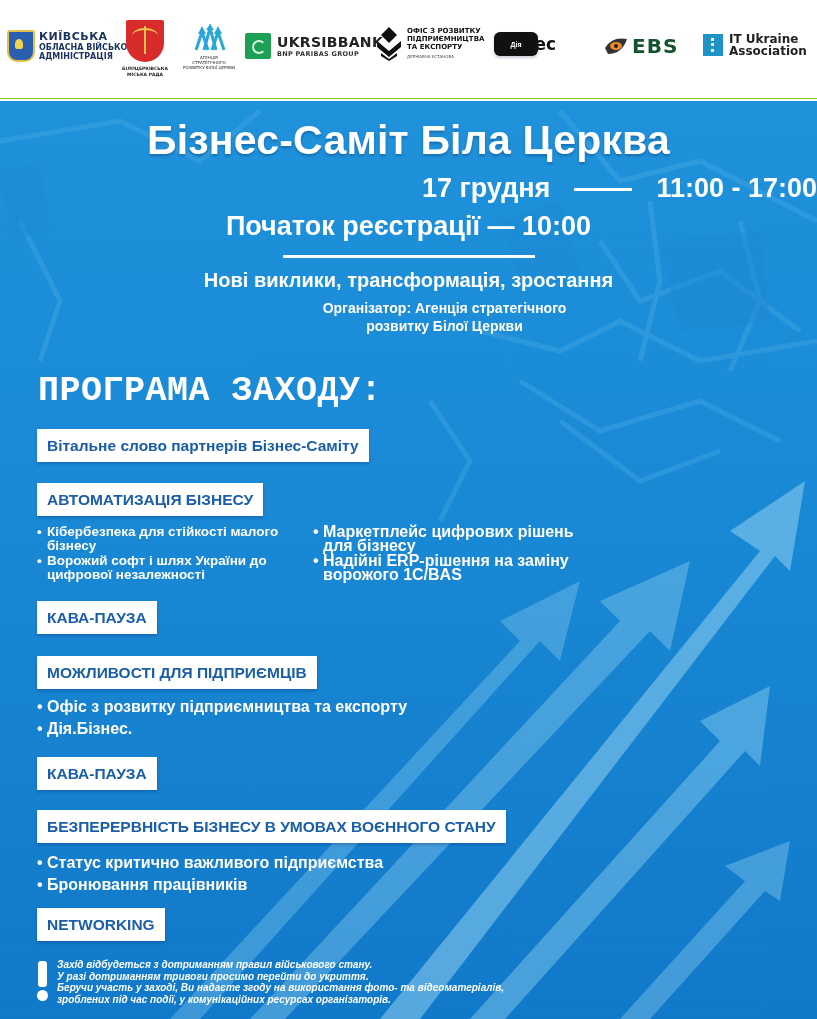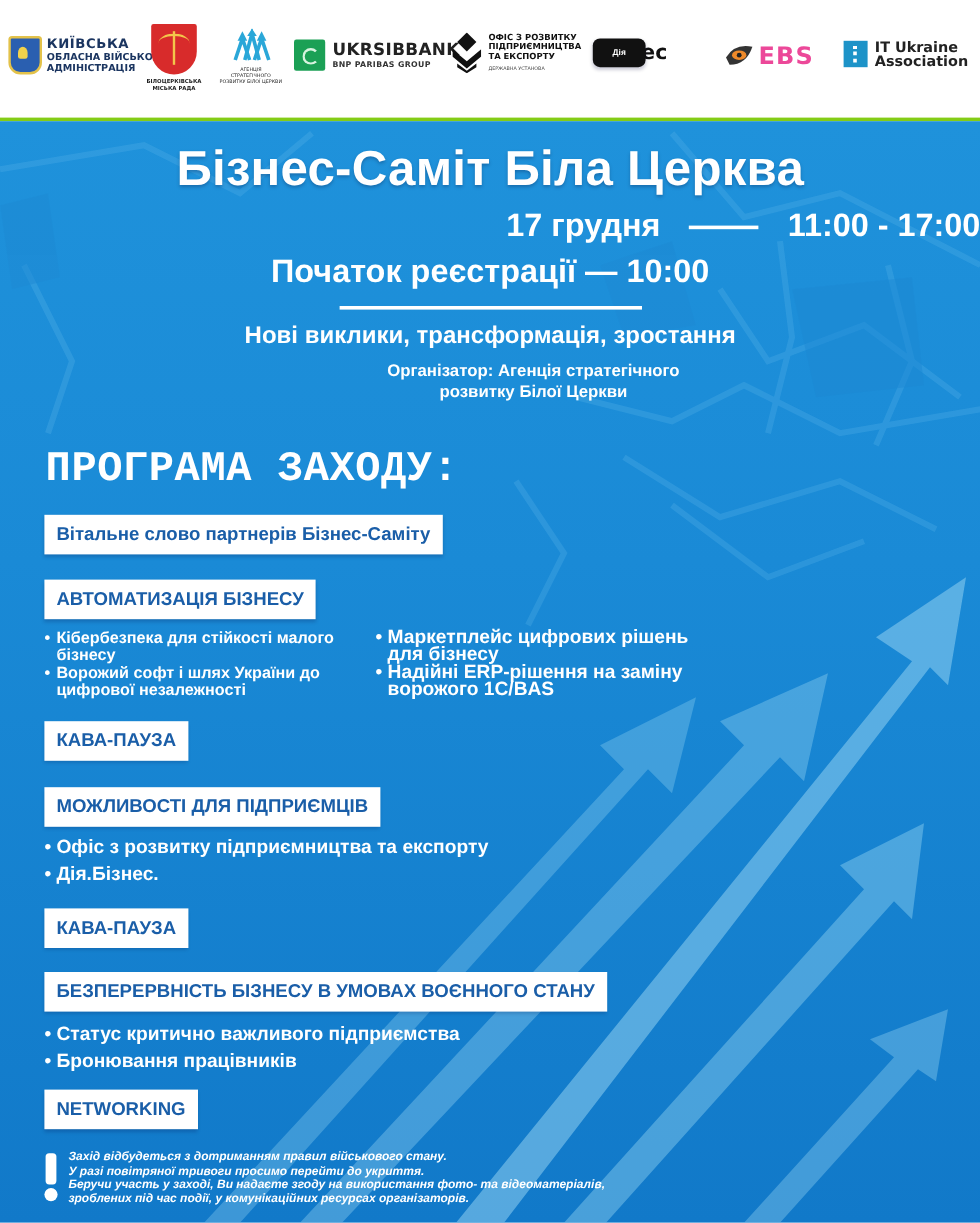--- a/index.html
+++ b/index.html
@@ -1,19 +1,19 @@
 <!DOCTYPE html>
 <html><head>
 <meta charset="utf-8">
 <style>
   html, body { margin:0; padding:0; }
   body { width:817px; height:1019px; overflow:hidden; font-family:"DejaVu Sans", sans-serif; background:#fff; position:relative; }
 
   
-  .logos { position:absolute; left:0; top:0; width:817px; height:98px; background:#fff; border-bottom:3px solid #84cc16; }
+  .logos { position:absolute; left:0; top:0; width:817px; height:98px; background:#fff; border-bottom:1px solid #84cc16; }
   .logo { position:absolute; display:flex; align-items:center; }
   .kyiv { left:7px; top:30px; }
   .kyiv .emblem { width:24px; height:28px; background:#2a5fb0; border:2px solid #e3c24a; border-radius:3px 3px 10px 10px; margin-right:4px; position:relative; }
   .kyiv .emblem:after { content:""; position:absolute; left:6px; top:7px; width:8px; height:10px; background:#f2d24b; border-radius:50% 50% 2px 2px; }
   .kyiv .txt { font-size:8px; line-height:9px; color:#1b3560; font-weight:bold; }
   .kyiv .txt .big { font-size:11px; line-height:12px; letter-spacing:0.5px; }
 
   .bc { left:122px; top:20px; flex-direction:column; }
   .bc .shield { width:38px; height:42px; background:#d82b2b; border-radius:2px 2px 19px 19px; position:relative; }
   .bc .shield:before { content:""; position:absolute; left:6px; top:8px; width:26px; height:14px; border-top:2px solid #f3c64a; border-radius:50% 50% 0 0; }
@@ -34,21 +34,21 @@
   .office .mark { width:24px; height:34px; margin-right:6px; }
   .office .t { font-size:7px; line-height:8px; color:#111; font-weight:bold; }
   .office .s { font-size:4px; color:#444; font-weight:normal; margin-top:2px; }
 
   .diya { left:494px; top:34px; }
   .diya .box { width:24px; height:24px; background:#111; border-radius:6px; color:#fff; font-size:7px; display:flex; align-items:center; justify-content:center; font-weight:bold; margin-right:8px; }
   .diya .t { font-size:17px; font-weight:bold; color:#111; }
 
   .ebs { left:604px; top:34px; }
   .ebs .eye { width:24px; height:20px; margin-right:4px; }
-  .ebs .t { font-size:20px; font-weight:bold; color:#ec4899; letter-spacing:1px; }
+  .ebs .t { font-size:20px; font-weight:bold; color:#14532d; letter-spacing:1px; }
 
   .itua { left:703px; top:33px; }
   .itua .sq { width:20px; height:22px; background:#1d93c8; margin-right:6px; position:relative; }
   .itua .sq:after { content:""; position:absolute; left:8px; top:4px; width:4px; height:14px; border-left:3px dotted #fff; }
   .itua .t { font-size:12px; line-height:12px; font-weight:bold; color:#222; }
 
   
   .poster { position:absolute; left:0; top:101px; width:817px; height:918px; overflow:hidden;
     background: linear-gradient(180deg, #1f92db 0%, #1a8ad6 40%, #1179c9 100%); }
   .mapbg { position:absolute; inset:0; opacity:0.35; }
@@ -240,18 +240,18 @@
     <div class="it">Статус критично важливого підприємства</div>
     <div class="it">Бронювання працівників</div>
   </div>
 
   <div class="box b7">NETWORKING</div>
 
   <div class="notice">
     <div class="excl"></div>
     <div class="txt">
       <div>Захід відбудеться з дотриманням правил військового стану.</div>
-      <div>У разі повітряної тривоги просимо перейти до укриття.</div>
+      <div>У разі дотриманням тривоги просимо перейти до укриття.</div>
       <div>Беручи участь у заході, Ви надаєте згоду на використання фото- та відеоматеріалів,</div>
       <div>зроблених під час події, у комунікаційних ресурсах організаторів.</div>
     </div>
   </div>
 </div>
 
 </body></html>

